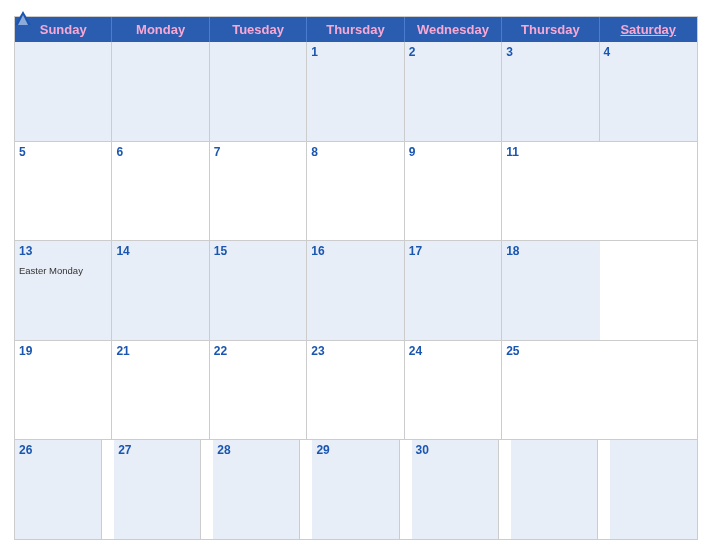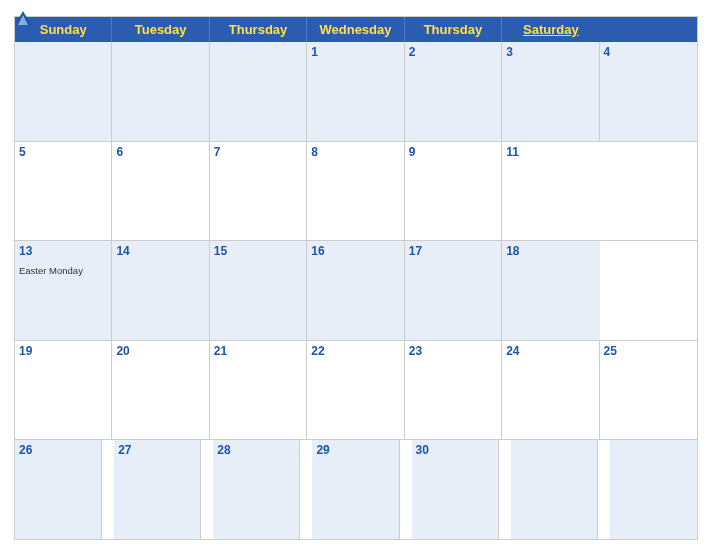--- a/index.html
+++ b/index.html
@@ -66,21 +66,21 @@
       display: flex;
       flex-direction: column;
       border: 1px solid #ccc;
     }
     .cal-header-row {
       display: grid;
       grid-template-columns: repeat(7, 1fr);
       background: #2a5db0;
     }
     .cal-header-cell {
-      color: #fde047;
+      color: #f9a8d4;
       text-align: center;
       font-size: 13px;
       font-weight: bold;
       padding: 5px 2px;
       border-right: 1px solid #4a7dd0;
     }
     .cal-header-cell:last-child {
       border-right: none;
       text-decoration: underline;
     }
@@ -147,20 +147,21 @@
         <span class="logo-text-blue"></span>
       </div>
     </div>
     <h1 class="title"></h1>
     <span class="country"></span>
   </div>
 
   <div class="calendar">
     <div class="cal-header-row">
     <div class="cal-header-cell">Sunday</div>
+        <div class="cal-header-cell">Monday</div>
         <div class="cal-header-cell">Tuesday</div>
         <div class="cal-header-cell">Thursday</div>
         <div class="cal-header-cell">Wednesday</div>
         <div class="cal-header-cell">Thursday</div>
         <div class="cal-header-cell">Saturday</div>
       </div>
 
     <div class="cal-body">
     <div class="cal-week row-shaded">
           <div class="cal-cell empty"></div>
@@ -215,23 +216,20 @@
           </div>
           <div class="cal-cell">
             <span class="day-num">18</span>
           </div>
         </div>
         <div class="cal-week row-unshaded">
           <div class="cal-cell">
             <span class="day-num">19</span>
           </div>
           <div class="cal-cell">
-            <span class="day-num">20</span>
-          </div>
-          <div class="cal-cell">
             <span class="day-num">21</span>
           </div>
           <div class="cal-cell">
             <span class="day-num">22</span>
           </div>
           <div class="cal-cell">
             <span class="day-num">23</span>
           </div>
           <div class="cal-cell">
             <span class="day-num">24</span>

